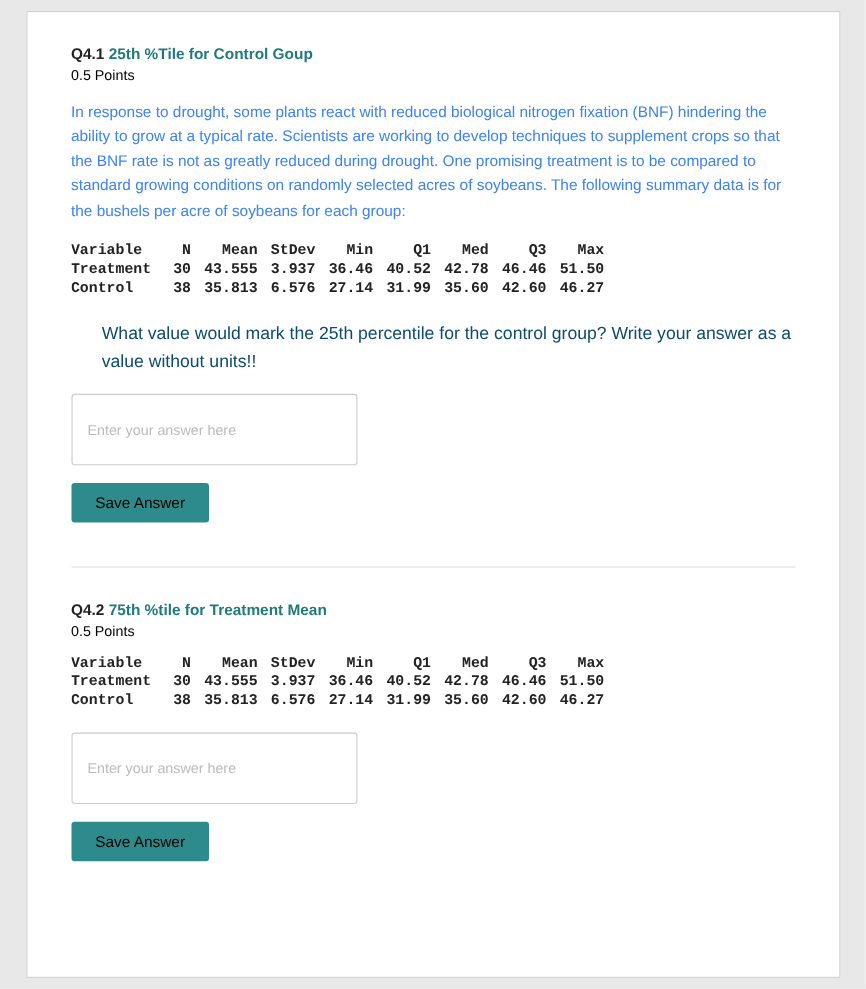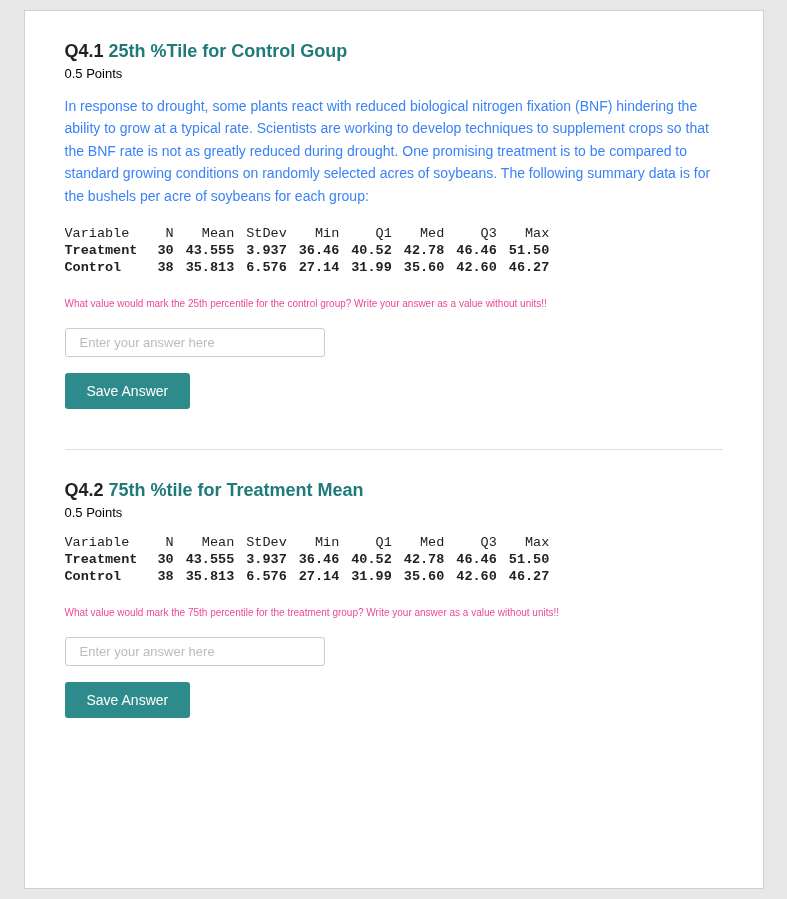--- a/index.html
+++ b/index.html
@@ -14,21 +14,21 @@
     .main-card {
       background: #ffffff;
       width: 740px;
       padding: 30px 40px;
       border: 1px solid #d0d0d0;
     }
     .question-block {
       margin-bottom: 40px;
     }
     .question-title {
-      font-size: 18px;
+      font-size: 14px;
       font-weight: bold;
       color: #222;
       margin-bottom: 4px;
     }
     .question-title span.q-num {
       font-weight: bold;
     }
     .question-title span.q-text {
       font-weight: bold;
       color: #217a7a;
@@ -59,49 +59,50 @@
       padding: 1px 12px 1px 0;
       text-align: right;
       white-space: nowrap;
     }
     table.stats-table th:first-child,
     table.stats-table td:first-child {
       text-align: left;
       padding-right: 20px;
     }
     table.stats-table th {
-      font-weight: normal;
+      font-weight: bold;
     }
     table.stats-table td {
       font-weight: bold;
       margin-top: 24px;
     }
     .question-ask {
-      font-size: 10px;
-      color: #ec4899;
+      font-size: 16px;
+      color: #0c4a6e;
       line-height: 1.6;
       margin-bottom: 16px;
+      margin-left: 28px;
     }
     .answer-input {
       width: 260px;
-      padding: 6px 14px;
+      padding: 24px 14px;
       border: 1px solid #ccc;
       border-radius: 3px;
       font-size: 13px;
       color: #8b5cf6;
       margin-bottom: 16px;
       display: block;
       outline: none;
     }
     .answer-input::placeholder {
       color: #bbb;
     }
     .save-btn {
       background-color: #2e8b8b;
-      color: #ffffff;
+      color: #000000;
       border: none;
       padding: 10px 22px;
       font-size: 14px;
       border-radius: 3px;
       cursor: pointer;
     }
     .divider {
       border: none;
       border-top: 1px solid #e0e0e0;
       margin: 30px 0;
@@ -213,20 +214,19 @@
               <td>27.14</td>
               <td>31.99</td>
               <td>35.60</td>
               <td>42.60</td>
               <td>46.27</td>
             </tr>
           </tbody>
       </table>
     </div>
 
-    <div class="question-ask">What value would mark the 75th percentile for the treatment group?  Write your answer as a value without units!!</div>
 
     <input type="text" class="answer-input" placeholder="Enter your answer here" style="">
 
     <button class="save-btn">Save Answer</button>
   </div>
 
 </div>
 
 </body></html>

